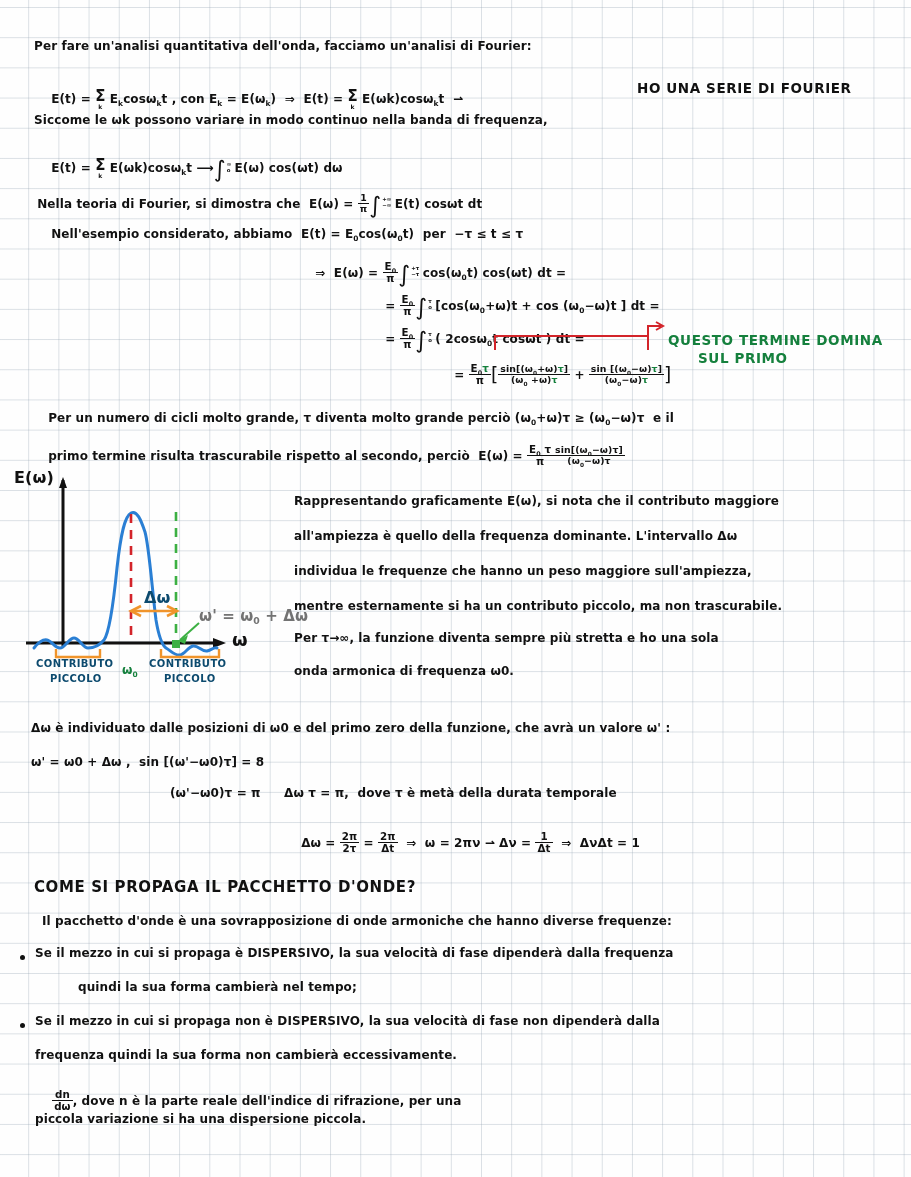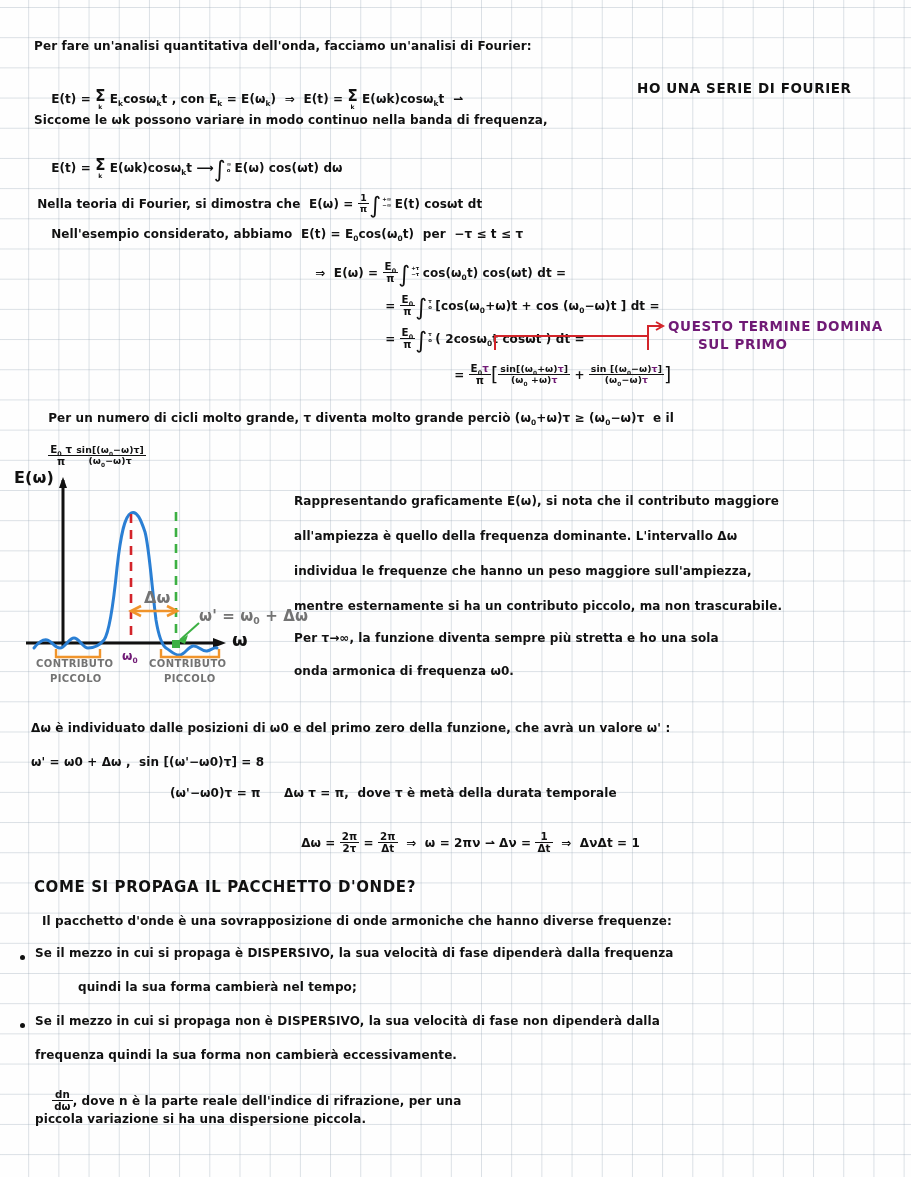--- a/index.html
+++ b/index.html
@@ -23,22 +23,22 @@
   #ink{position:absolute;inset:0;}
   .hw{
     position:absolute;
     white-space:pre;
     color:#111111;
     font-family:"DejaVu Sans", sans-serif;
     font-weight:600;
     letter-spacing:.1px;
     line-height:1;
   }
-  .red{color:#701a75;}
-  .orange{color:#737373;}
+  .red{color:#15803d;margin-top:14px;}
+  .orange{color:#0c4a6e;}
   .green{color:#737373;}
   .xs{font-size:10px;}
   .t15{font-size:15px;}
   .t16{font-size:16px;}
   .t17{font-size:12px;}
   .t18{font-size:18px;}
   .caps{font-size:13.5px;letter-spacing:.6px;}
   
   .frac{display:inline-block;text-align:center;vertical-align:middle;line-height:1.02;position:relative;top:-1px;}
   .frac .num{display:block;font-size:.78em;padding:0 2px;}
@@ -105,21 +105,21 @@
   <div class="hw caps red" style="left:698px;top:338px;">SUL PRIMO</div>
 
   <div class="hw t17" style="left:437px;top:352px;">
     <span>= </span><span class="frac big"><span class="num">E<sub>0</sub><span class="red">τ</span></span><span class="den">π</span></span><span class="bracket">[</span><span class="frac"><span class="num">sin[(ω<sub>0</sub>+ω)<span class="red">τ</span>]</span><span class="den">(ω<sub>0</sub> +ω)<span class="red">τ</span></span></span><span> + </span><span class="frac"><span class="num">sin [(ω<sub>0</sub>−ω)<span class="red">τ</span>]</span><span class="den">(ω<sub>0</sub>−ω)<span class="red">τ</span></span></span><span class="bracket">]</span>
   </div>
 
   <div class="hw t17" style="left:31px;top:400px;">
     <span>Per un numero di cicli molto grande, τ diventa molto grande perciò (ω<sub>0</sub>+ω)τ ≥ (ω<sub>0</sub>−ω)τ  e il</span>
   </div>
   <div class="hw t17" style="left:31px;top:433px;">
-    <span class="frac big"><span class="num">E<sub>0</sub> τ</span><span class="den">π</span></span><span class="frac"><span class="num">sin[(ω<sub>0</sub>−ω)τ]</span><span class="den">(ω<sub>0</sub>−ω)τ</span></span>
+    <span>primo termine risulta trascurabile rispetto al secondo, perciò  E(ω) = </span><span class="frac big"><span class="num">E<sub>0</sub> τ</span><span class="den">π</span></span><span class="frac"><span class="num">sin[(ω<sub>0</sub>−ω)τ]</span><span class="den">(ω<sub>0</sub>−ω)τ</span></span>
   </div>
 
   <div style="position:absolute;left:14px;top:468px;width:270px;height:215px;">
     <div class="hw t16" style="left:0px;top:2px;">E(ω)</div>
     <svg width="270" height="215" style="left:0;top:0;">
 
       <line x1="49" y1="12" x2="49" y2="178" stroke="#111" stroke-width="3"></line>
       <path d="M45,20 L49,9 L53,20" fill="#111"></path>
       <line x1="12" y1="175" x2="207" y2="175" stroke="#111" stroke-width="3"></line>
       <path d="M199,170 L212,175 L199,180" fill="#111"></path>

